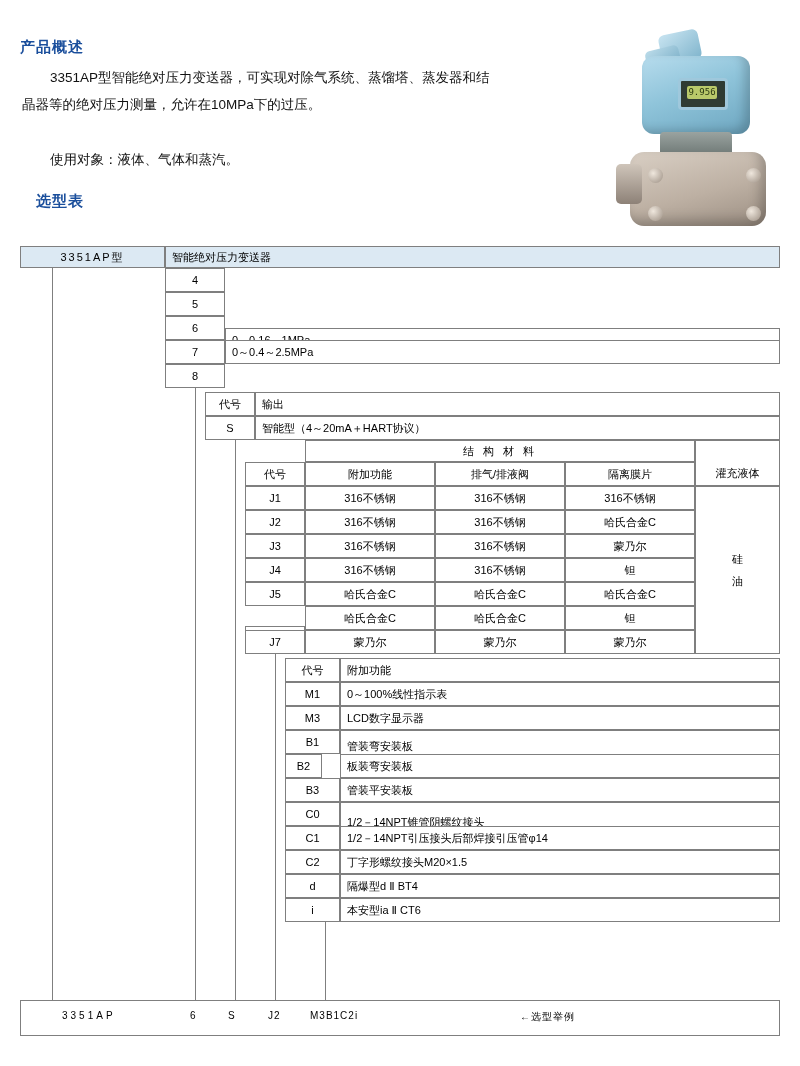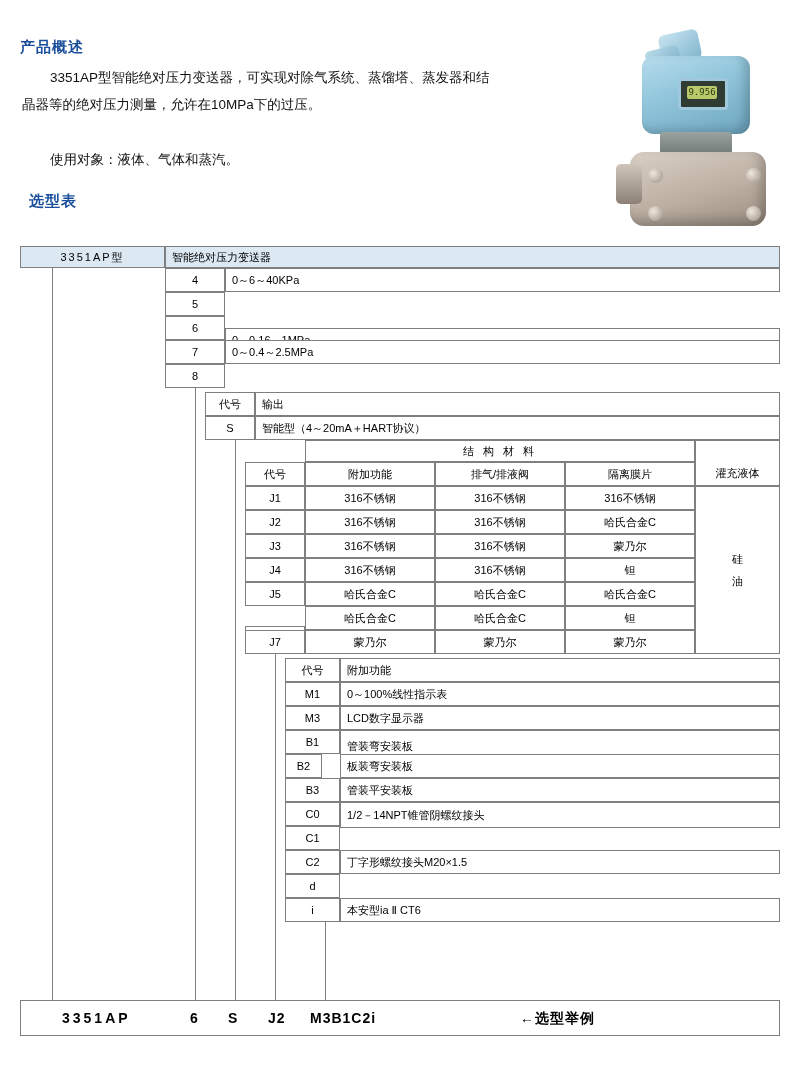--- a/index.html
+++ b/index.html
@@ -32,21 +32,21 @@
     letter-spacing: 1px;
   }
   .sec-head {
     position: absolute;
     font-size: 15px;
     font-weight: bold;
     color: #1b4f9c;
     letter-spacing: 1px;
   }
   #sec-overview { top: 38px; left: 20px; }
-  #sec-table    { top: 192px; left: 29px; }
+  #sec-table    { top: 192px; left: 36px; }
 
   .para {
     position: absolute;
     font-size: 13.5px;
     line-height: 27px;
     color: #111;
     width: 470px;
   }
   #para1 { top: 64px; left: 22px; text-indent: 28px; }
   #para2 { top: 146px; left: 22px; text-indent: 28px; }
@@ -166,24 +166,23 @@
     position: absolute;
     left: 20px;
     top: 1000px;
     width: 760px;
     height: 36px;
     border: 1px solid #7f7f7f;
     box-sizing: border-box;
   }
   .footer-txt {
     position: absolute;
-    font-size: 14px;
+    font-size: 10px;
     top: 1010px;
     letter-spacing: 1px;
-    font-weight: bold;
   }
 </style>
 </head>
 <body>
 
 <div class="page">
 
 
   <div class="sec-head" id="sec-overview">产品概述</div>
   <div class="para" id="para1">3351AP型智能绝对压力变送器，可实现对除气系统、蒸馏塔、蒸发器和结晶器等的绝对压力测量，允许在10MPa下的过压。</div>
@@ -206,21 +205,20 @@
     <div class="ph-bolt" style="left:146px;top:178px"></div>
     <div class="ph-flange"></div>
   </div>
 
   <div class="seltab">
 
     <div class="cell head c" style="left:0;top:0;width:145px;height:22px;letter-spacing:2px">3351AP型</div>
     <div class="cell head" style="left:145px;top:0;width:615px;height:22px">智能绝对压力变送器</div>
 
     <div class="cell c" style="left:145px;top:22px;width:60px;height:24px">4</div>
-    <div class="cell" style="left:205px;top:22px;width:555px;height:24px">0～6～40KPa</div>
 
     <div class="cell c" style="left:145px;top:46px;width:60px;height:24px">5</div>
 
     <div class="cell c" style="left:145px;top:70px;width:60px;height:24px">6</div>
     <div class="cell" style="left:205px;top:82px;width:555px;height:24px">0～0.16～1MPa</div>
 
     <div class="cell c" style="left:145px;top:94px;width:60px;height:24px">7</div>
     <div class="cell" style="left:205px;top:94px;width:555px;height:24px">0～0.4～2.5MPa</div>
 
     <div class="cell c" style="left:145px;top:118px;width:60px;height:24px">8</div>
@@ -291,28 +289,30 @@
     <div class="cell c" style="left:265px;top:484px;width:55px;height:24px">B1</div>
     <div class="cell" style="left:320px;top:484px;width:440px;height:33px">管装弯安装板</div>
 
     <div class="cell c" style="left:265px;top:508px;width:37px;height:24px">B2</div>
     <div class="cell" style="left:320px;top:508px;width:440px;height:24px">板装弯安装板</div>
 
     <div class="cell c" style="left:265px;top:532px;width:55px;height:24px">B3</div>
     <div class="cell" style="left:320px;top:532px;width:440px;height:24px">管装平安装板</div>
 
     <div class="cell c" style="left:265px;top:556px;width:55px;height:24px">C0</div>
-    <div class="cell" style="left:320px;top:556px;width:440px;height:26px">1/2－14NPT锥管阴螺纹接头</div>
+    <div class="cell" style="left:320px;top:556px;width:440px;height:40px">1/2－14NPT锥管阴螺纹接头</div>
 
     <div class="cell c" style="left:265px;top:580px;width:55px;height:24px">C1</div>
+    <div class="cell" style="left:320px;top:580px;width:440px;height:24px">1/2－14NPT引压接头后部焊接引压管φ14</div>
 
     <div class="cell c" style="left:265px;top:604px;width:55px;height:24px">C2</div>
     <div class="cell" style="left:320px;top:604px;width:440px;height:24px">丁字形螺纹接头M20×1.5</div>
 
     <div class="cell c" style="left:265px;top:628px;width:55px;height:24px">d</div>
+    <div class="cell" style="left:320px;top:628px;width:440px;height:24px">隔爆型d Ⅱ BT4</div>
 
     <div class="cell c" style="left:265px;top:652px;width:55px;height:24px">i</div>
     <div class="cell" style="left:320px;top:652px;width:440px;height:24px">本安型ia Ⅱ CT6</div>
 
     <div class="vline" style="left:32px;top:22px;height:732px"></div>
     <div class="vline" style="left:175px;top:142px;height:612px"></div>
     <div class="vline" style="left:215px;top:194px;height:560px"></div>
     <div class="vline" style="left:255px;top:408px;height:346px"></div>
     <div class="vline" style="left:305px;top:676px;height:78px"></div>
 

